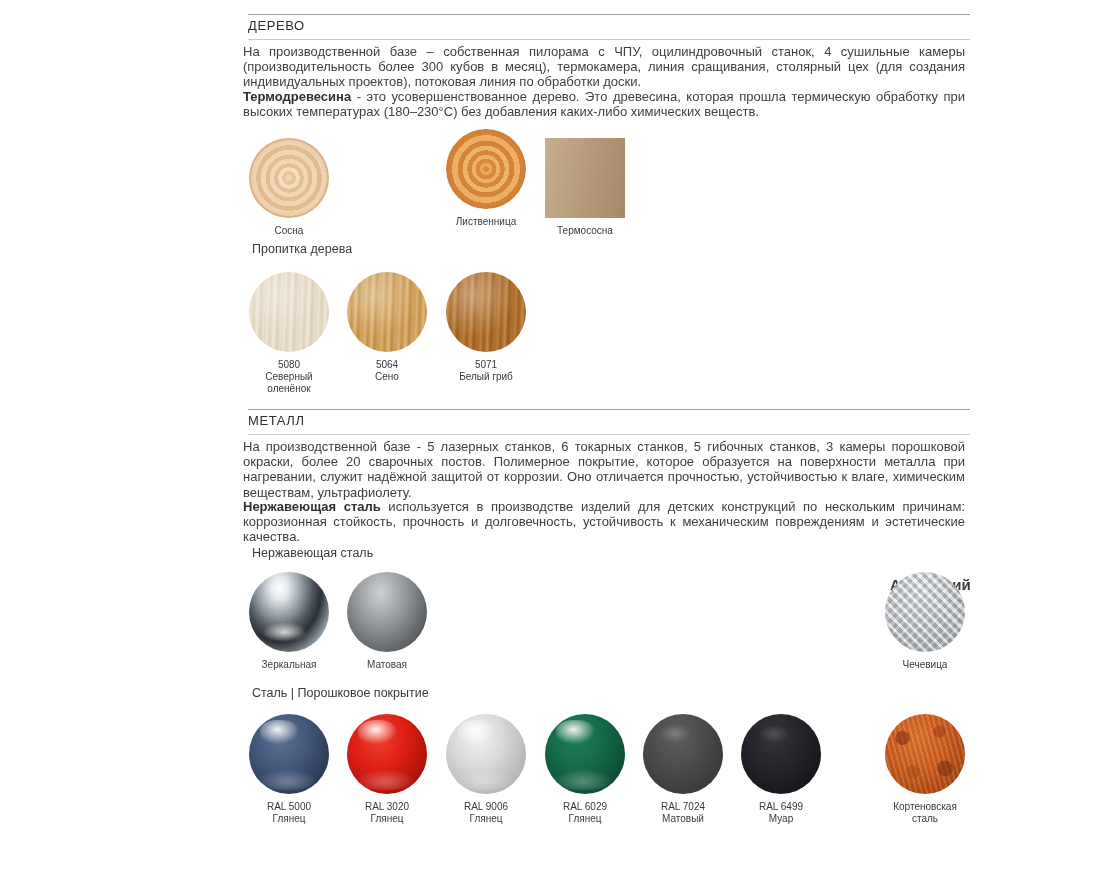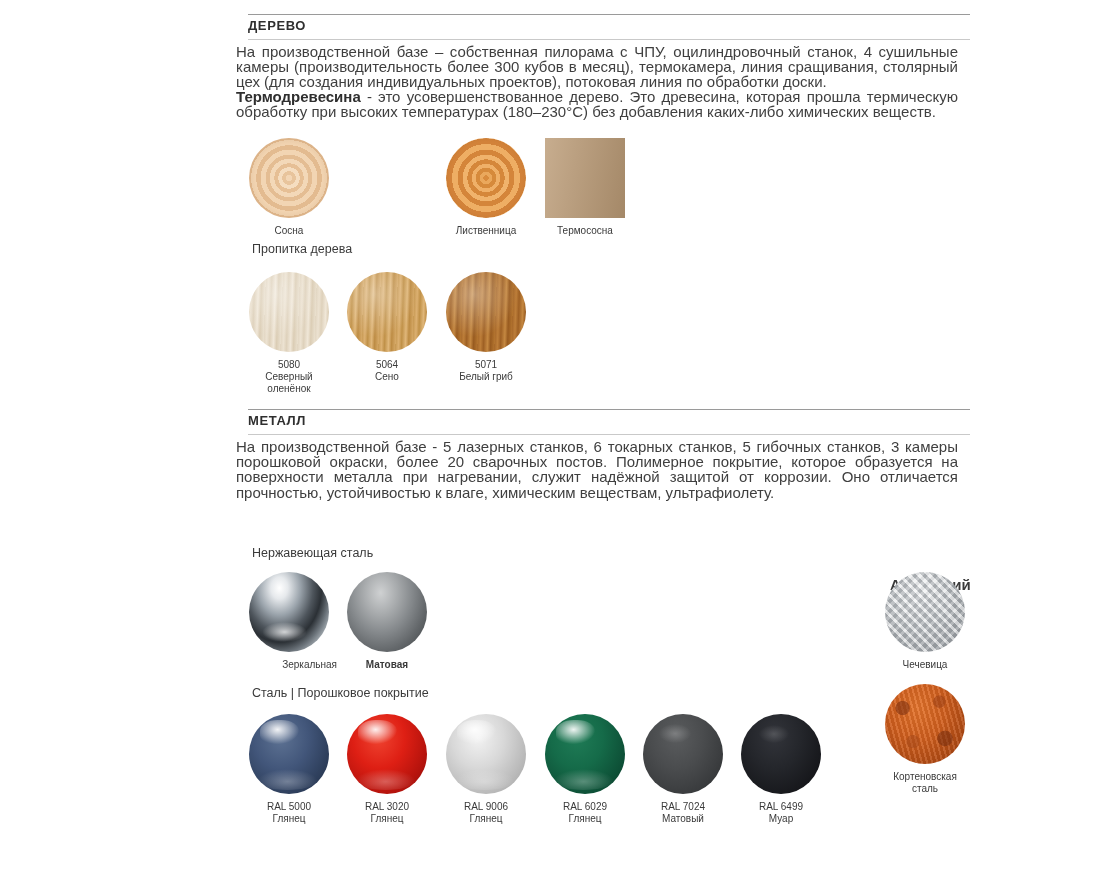--- a/index.html
+++ b/index.html
@@ -17,42 +17,42 @@
   .page { position: relative; width: 1110px; height: 879px; }
 
   
   .section-head {
     position: absolute;
     left: 248px;
     width: 720px;
   }
   .section-head .title {
     font-size: 13px;
-    font-weight: bold;
+    font-weight: normal;
     letter-spacing: 0.6px;
     color: #2f2f2f;
     padding-bottom: 5px;
   }
   .rule-top {
     position: absolute;
     height: 1px;
     background: #9a9a9a;
   }
   .rule-bottom {
     position: absolute;
     height: 1px;
     background: #c9c9c9;
   }
 
   
   .para {
     position: absolute;
-    left: 236px;
+    left: 243px;
     width: 722px;
-    font-size: 15px;
+    font-size: 13px;
     line-height: 15.2px;
     color: #3f3f3f;
     text-align: justify;
   }
   .para b { font-weight: bold; color: #2f2f2f; }
 
   
   .subhead {
     position: absolute;
     font-size: 12.5px;
@@ -238,21 +238,21 @@
 
   <div class="para" style="top:44px;">На производственной базе – собственная пилорама с ЧПУ, оцилиндровочный станок, 4 сушильные камеры (производительность более 300 кубов в месяц), термокамера, линия сращивания, столярный цех (для создания индивидуальных проектов), потоковая линия по обработки доски.</div>
   <div class="para" style="top:89px;">
     <b>Термодревесина</b><span> - это усовершенствованное дерево. Это древесина, которая прошла термическую обработку при высоких температурах (180–230°С) без добавления каких-либо химических веществ.</span>
   </div>
 
   <div class="swatch" style="left:241px; top:138px;">
     <div class="disc w-sosna"></div>
     <div class="caption">Сосна</div>
   </div>
-  <div class="swatch" style="left:438px; top:138px;">
+  <div class="swatch" style="left:438px; top:129px;">
     <div class="disc w-listv"></div>
     <div class="caption">Лиственница</div>
   </div>
   <div class="swatch" style="left:537px; top:138px;">
     <div class="sq w-termo"></div>
     <div class="caption">Термососна</div>
   </div>
 
   <div class="subhead" style="left:252px; top:242px;text-align:center;">Пропитка дерева</div>
 
@@ -279,29 +279,32 @@
     </div>
   </div>
 
   <div class="rule-top" style="left:248px; top:409px; width:722px;"></div>
   <div class="section-head" style="top:413px;">
     <div class="title">МЕТАЛЛ</div>
   </div>
   <div class="rule-bottom" style="left:248px; top:434px; width:722px;"></div>
 
   <div class="para" style="top:439px;">На производственной базе - 5 лазерных станков, 6 токарных станков, 5 гибочных станков, 3 камеры порошковой окраски, более 20 сварочных постов. Полимерное покрытие, которое образуется на поверхности металла при нагревании, служит надёжной защитой от коррозии. Оно отличается прочностью, устойчивостью к влаге, химическим веществам, ультрафиолету.</div>
+  <div class="para" style="top:499px;">
+    <b>Нержавеющая сталь</b><span> используется в производстве изделий для детских конструкций по нескольким причинам: коррозионная стойкость, прочность и долговечность, устойчивость к механическим повреждениям и эстетические качества.</span>
+  </div>
 
   <div class="subhead" style="left:252px; top:546px;">Нержавеющая сталь</div>
   <div class="subhead" style="left:890px; top:546px; font-weight:bold; font-size:15px;margin-top:30px;">Алюминий</div>
 
-  <div class="swatch" style="left:241px; top:572px;text-align:right;">
+  <div class="swatch" style="left:241px; top:572px;">
     <div class="disc sphere mirror"></div>
     <div class="caption">Зеркальная</div>
   </div>
-  <div class="swatch" style="left:339px; top:572px;font-weight:bold;">
+  <div class="swatch" style="left:339px; top:572px;">
     <div class="disc sphere matte"></div>
     <div class="caption">Матовая</div>
   </div>
   <div class="swatch" style="left:877px; top:572px;">
     <div class="disc sphere alum"></div>
     <div class="caption">Чечевица</div>
   </div>
 
   <div class="subhead" style="left:252px; top:686px;">Сталь | Порошковое покрытие</div>
 
@@ -344,21 +347,21 @@
   </div>
   <div class="swatch" style="left:733px; top:714px;">
     <div class="disc sphere ral9011">
       <div class="moire-hl"></div>
     </div>
     <div class="caption">
       <span>RAL 6499</span>
       <span class="l2">Муар</span>
     </div>
   </div>
-  <div class="swatch" style="left:877px; top:684px;">
+  <div class="swatch" style="left:877px; top:714px;">
     <div class="disc sphere corten"></div>
     <div class="caption">
       <span>Кортеновская</span>
       <span class="l2">сталь</span>
     </div>
   </div>
 
 
 </div>
 

